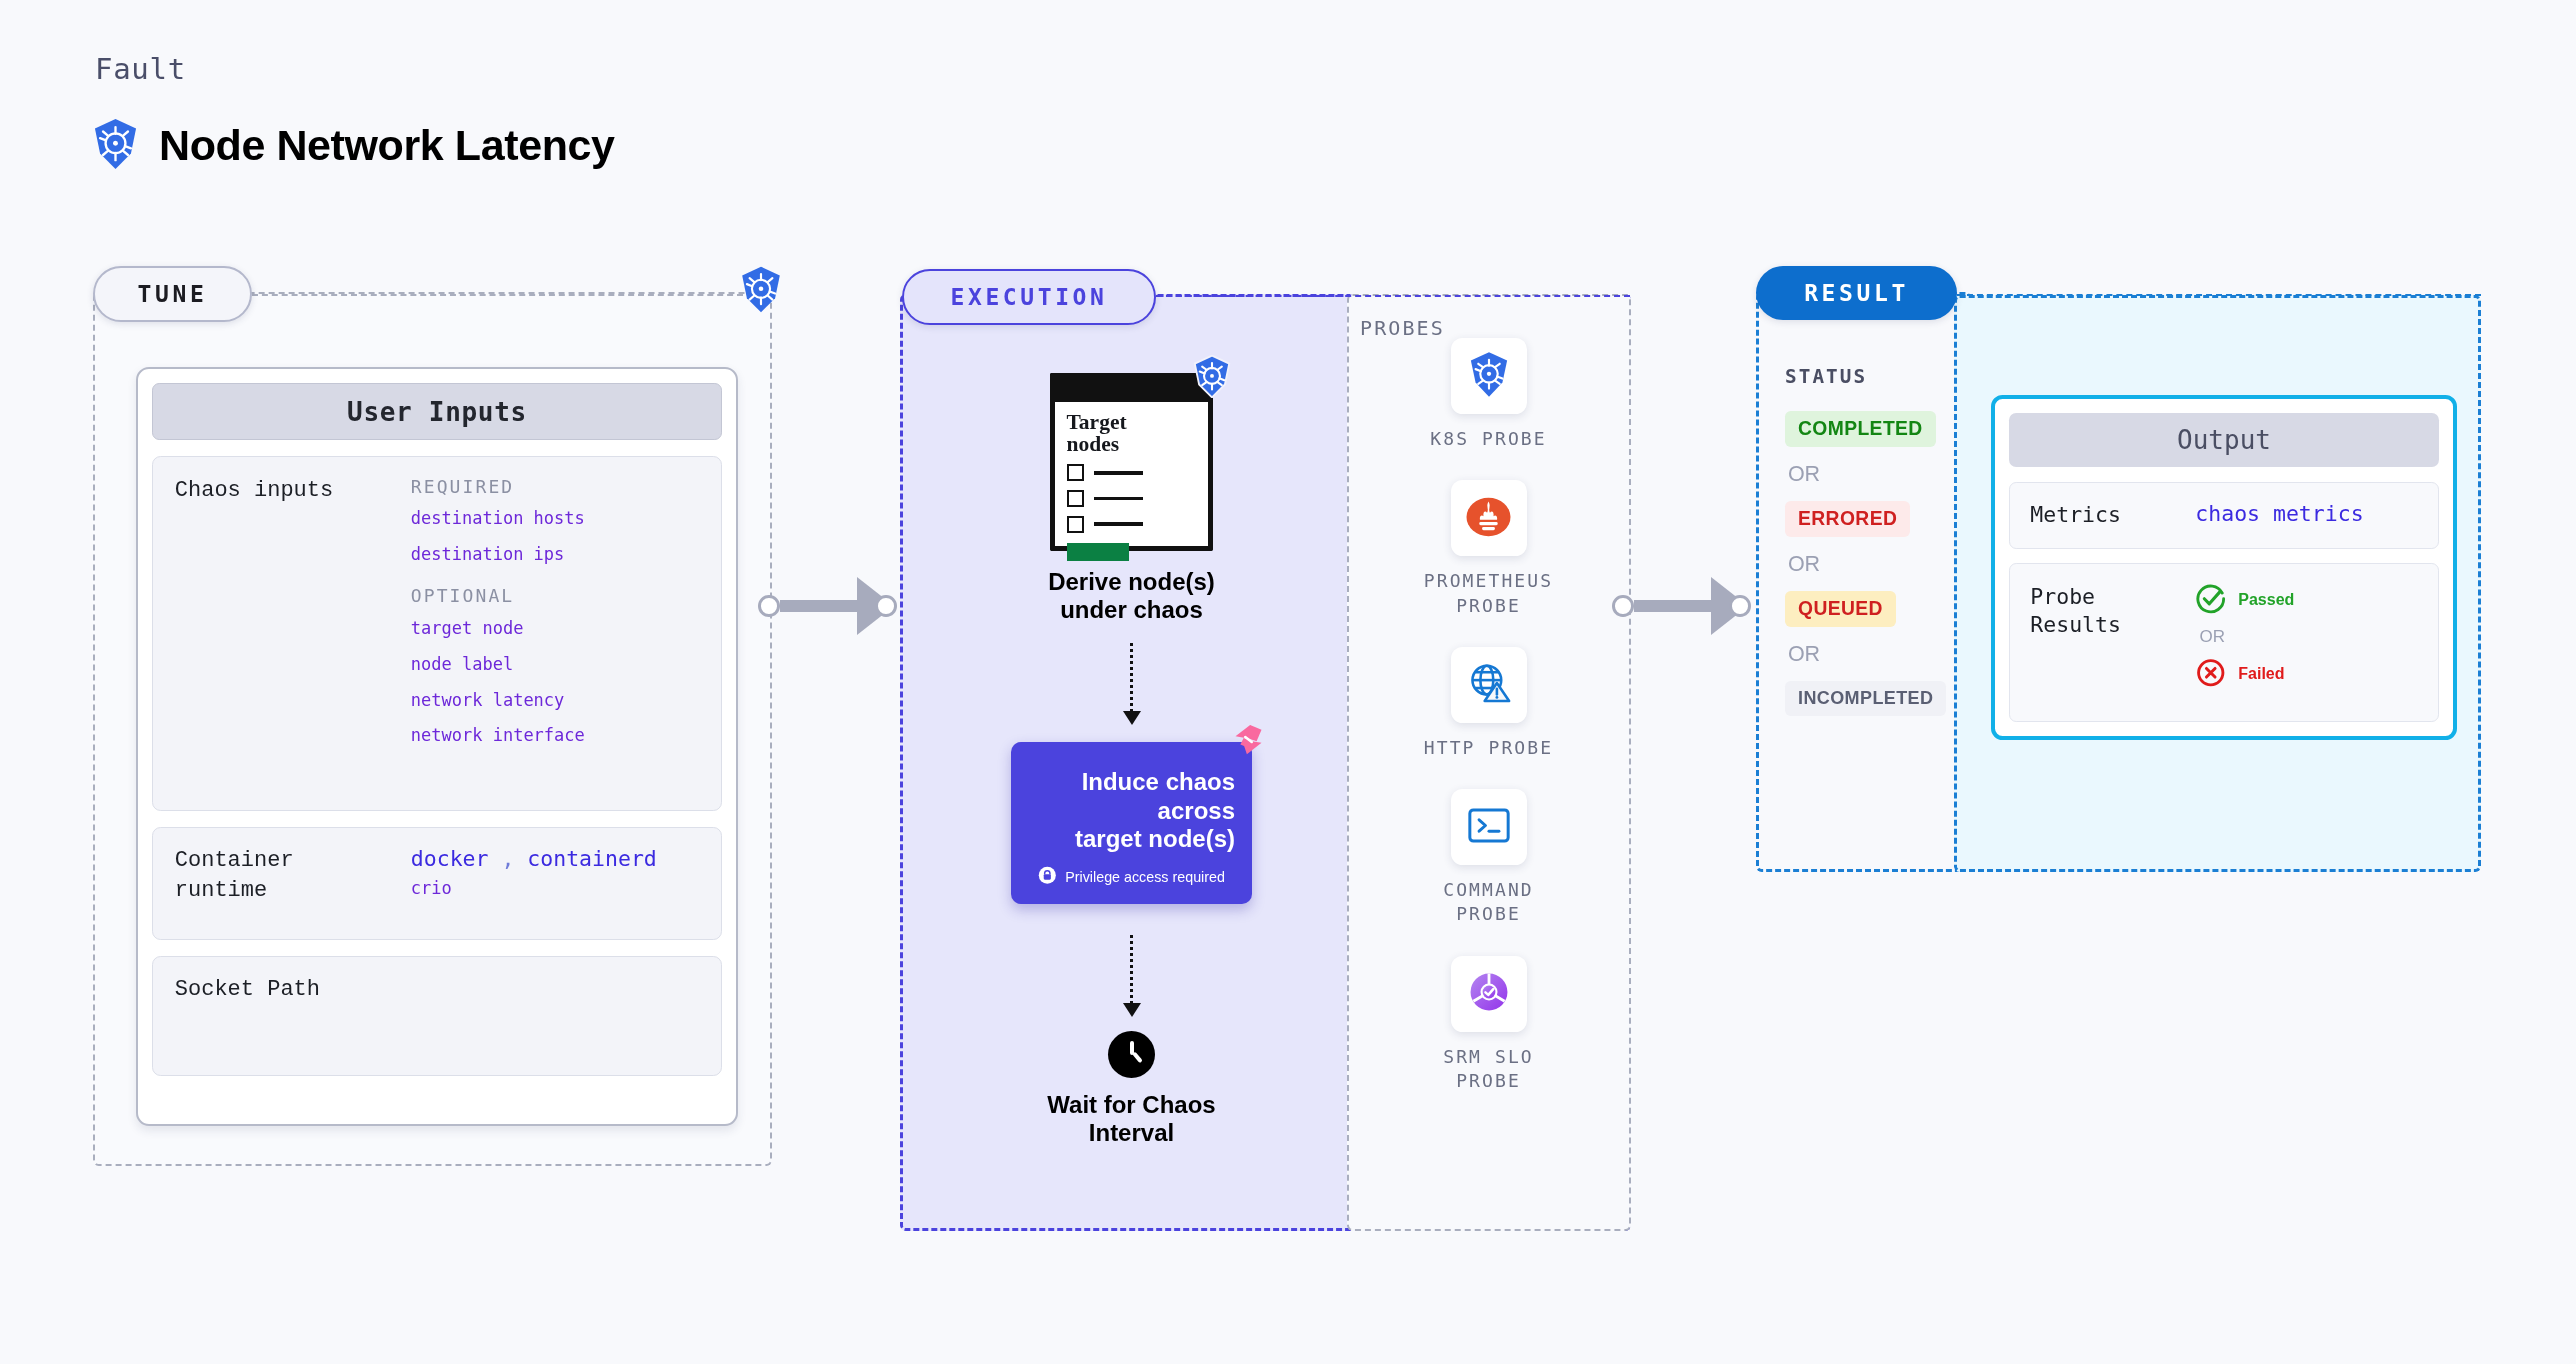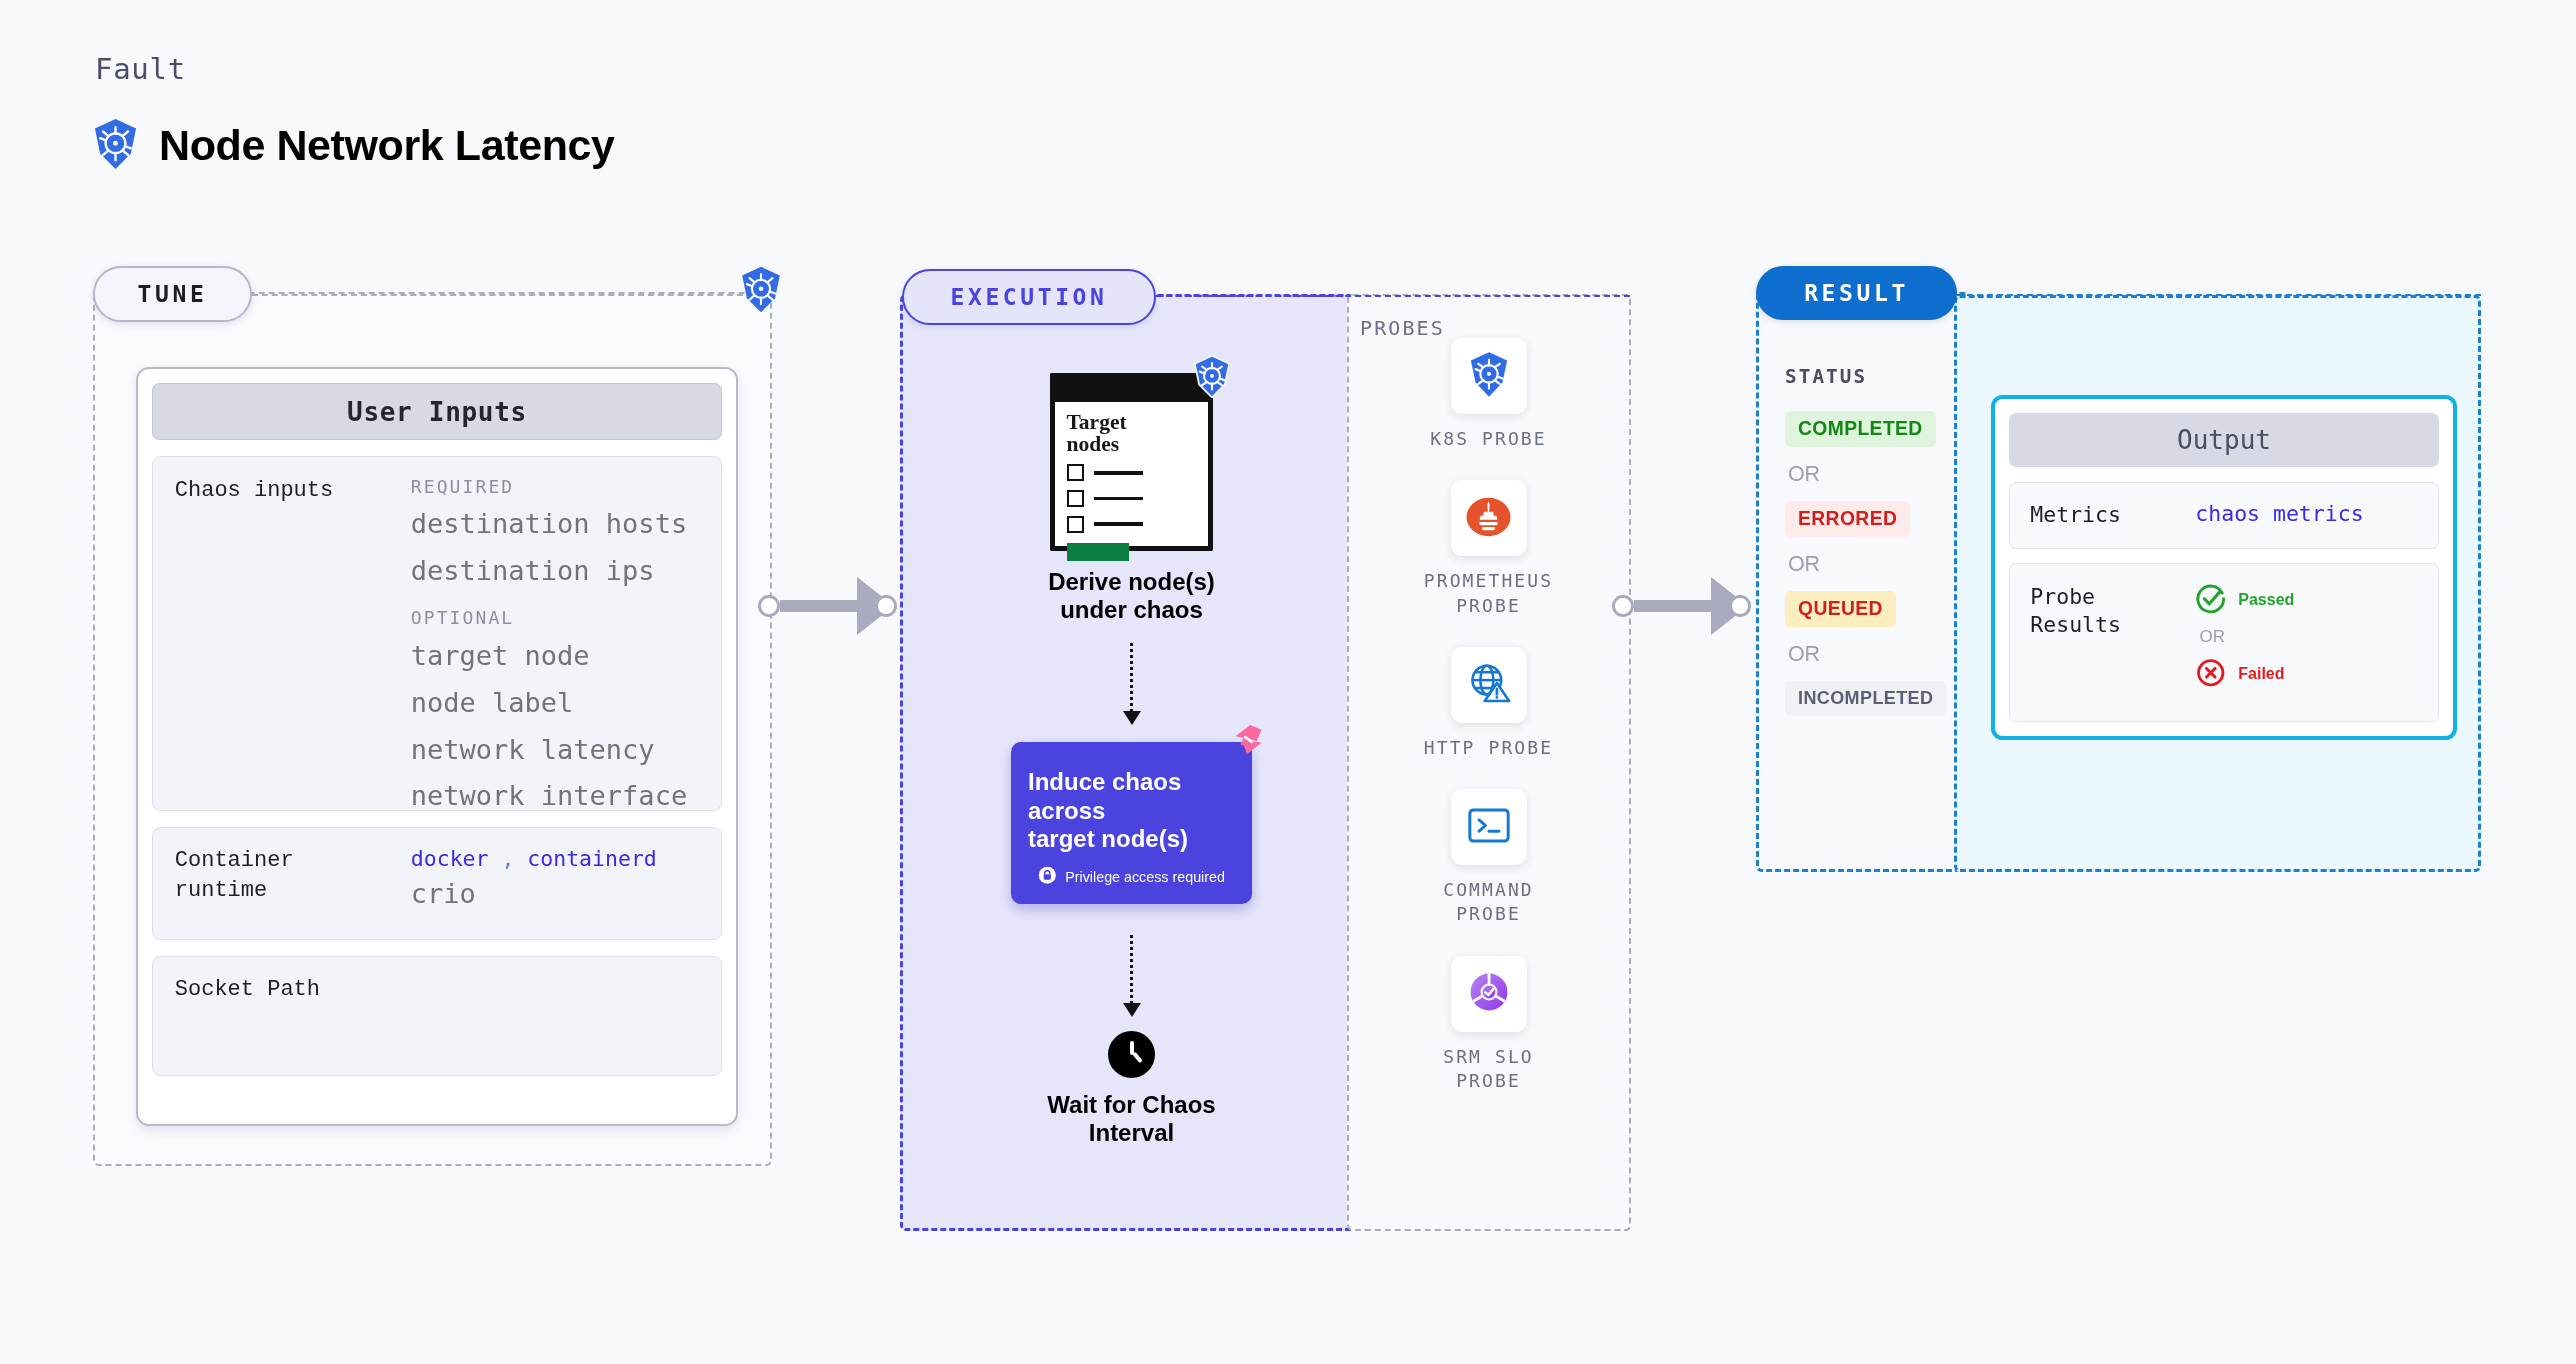--- a/index.html
+++ b/index.html
@@ -138,21 +138,21 @@
     line-height: 1.35;
   }
   .sub-val { flex: 1; }
   .group-label {
     font-family: "DejaVu Sans Mono", monospace;
     font-size: 18px; color: #8b90a3; letter-spacing: 2.1px; margin-bottom: 11.5px;
   }
   .group-label.second { margin-top: 21.5px; }
   .val-item {
     font-family: "DejaVu Sans Mono", monospace;
-    font-size: 27px; color: #737373; margin-bottom: 15.8px; white-space: nowrap;
+    font-size: 17px; color: #6d28d9; margin-bottom: 15.8px; white-space: nowrap;
   }
   .val-inline {
     font-family: "DejaVu Sans Mono", monospace;
     font-size: 21.5px; color: #3b2ae0; margin-bottom: 7px;
   }
   .val-inline .comma { color: #6f7bd8; }
 
   
   .exec-col {
     position: absolute; left: 938px; top: 373px;
@@ -189,21 +189,21 @@
 
   .chaos-box {
     position: relative; margin-top: 17px;
     width: 241px; padding: 26px 17px 15.8px 17px;
     background: #4b43dd; border-radius: 10px;
     box-shadow: 0 5.7px 13px rgba(50,40,170,.28);
     display: flex; flex-direction: column; align-items: center;
   }
   .chaos-text {
     font-family: "Liberation Sans", sans-serif;
-    font-size: 24px; font-weight: 700; color: #fff; text-align: left; line-height: 1.2;
+    font-size: 24px; font-weight: 700; color: #fff; text-align: right; line-height: 1.2;
   }
   .priv-row { display: flex; align-items: center; gap: 8.6px; margin-top: 12px; }
   .priv-text {
     font-family: "Liberation Sans", sans-serif;
     font-size: 14.3px; color: #fff;
   }
   .harness-mark { position: absolute; right: -15.8px; top: -21.5px; }
 
   .clock { width: 47px; height: 47px; border-radius: 50%; background: #000; position: relative; }
   .clock::before {

